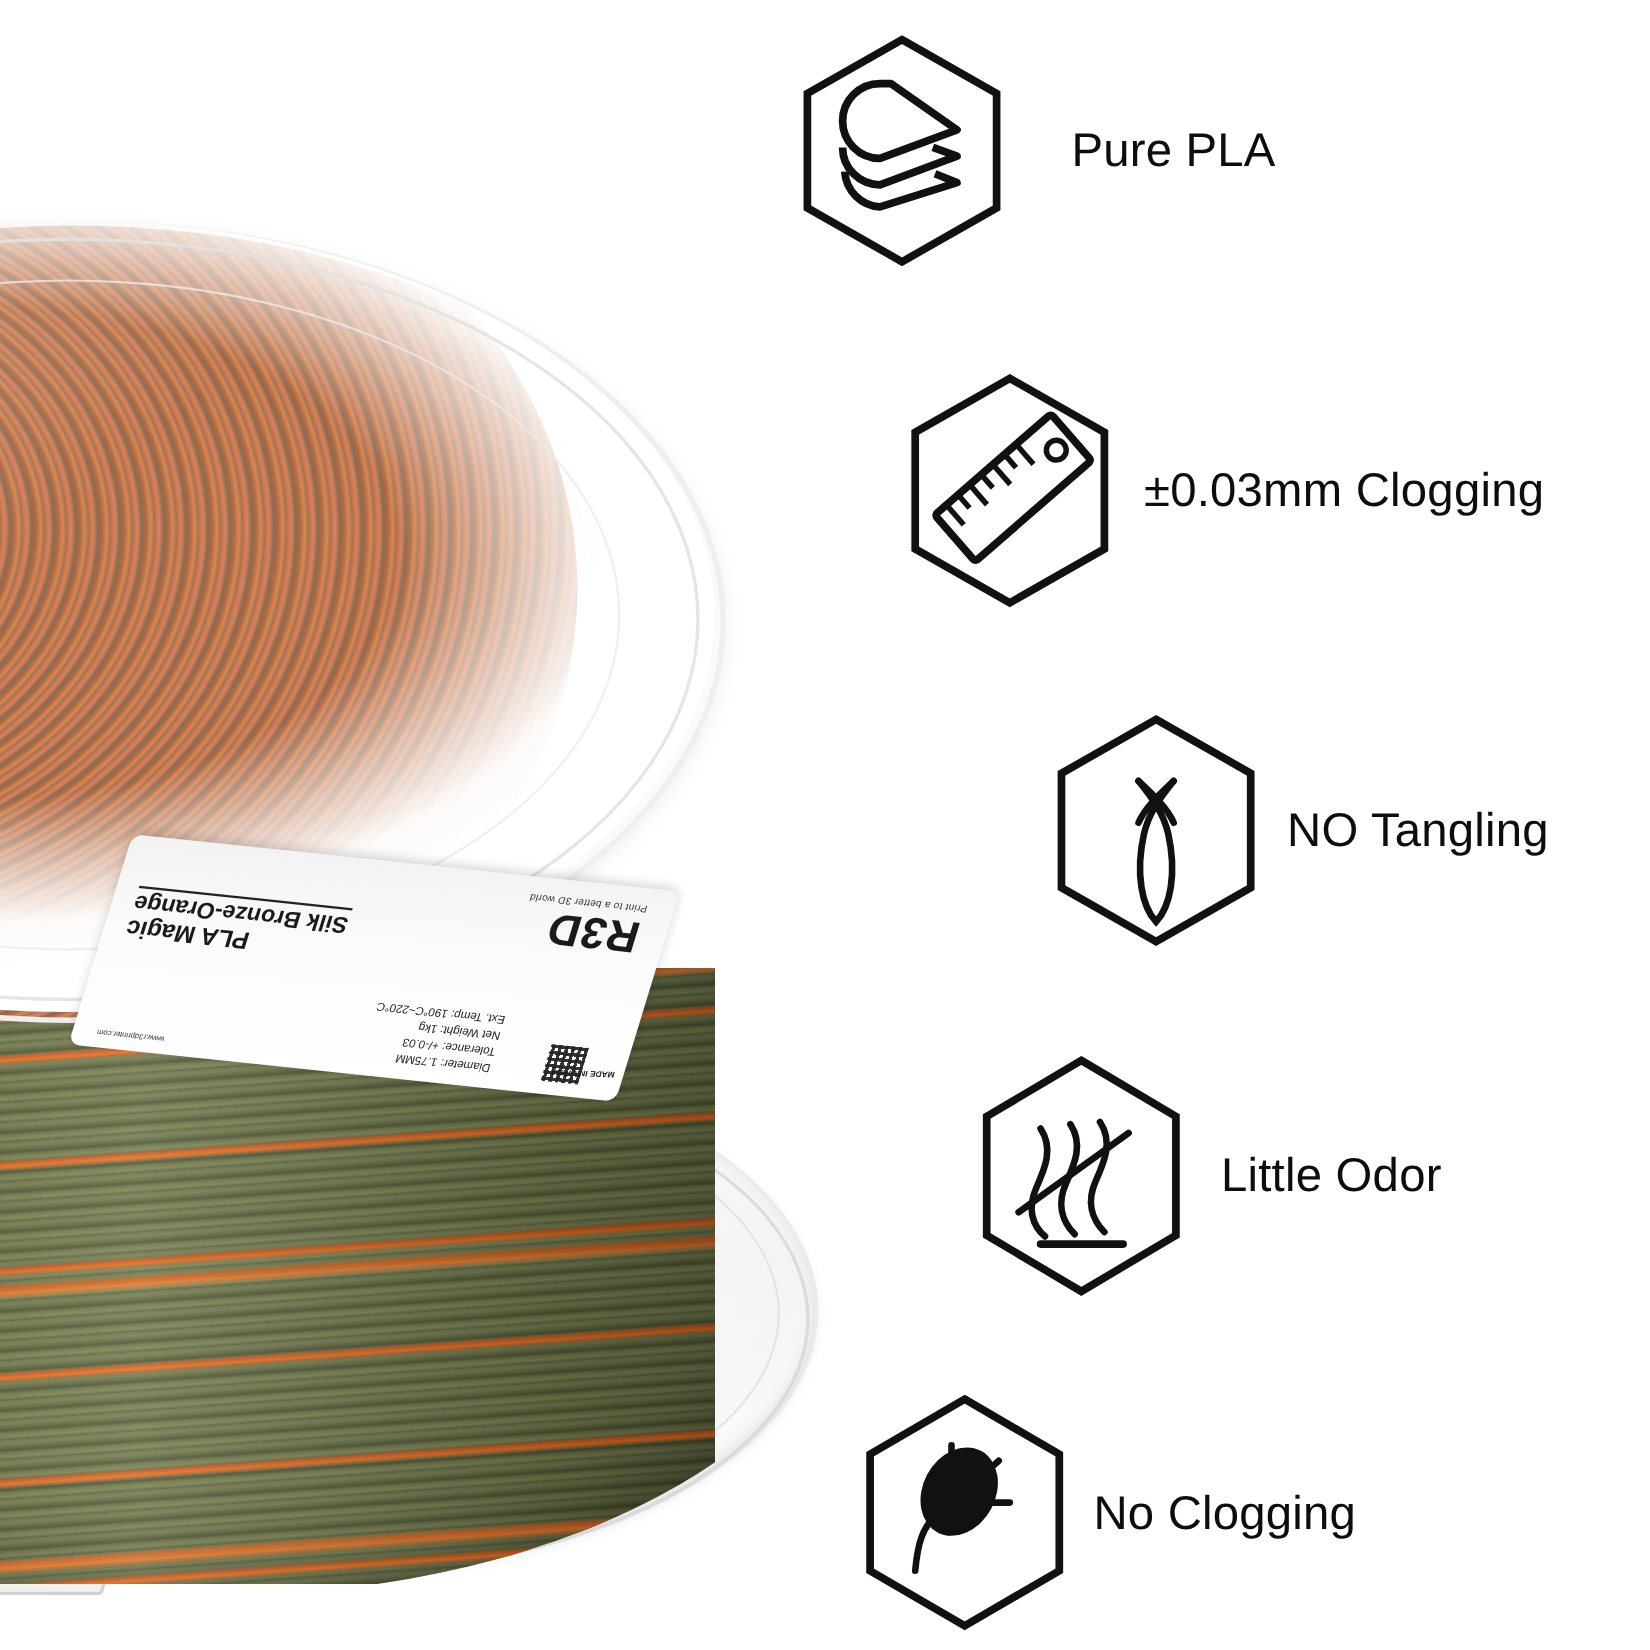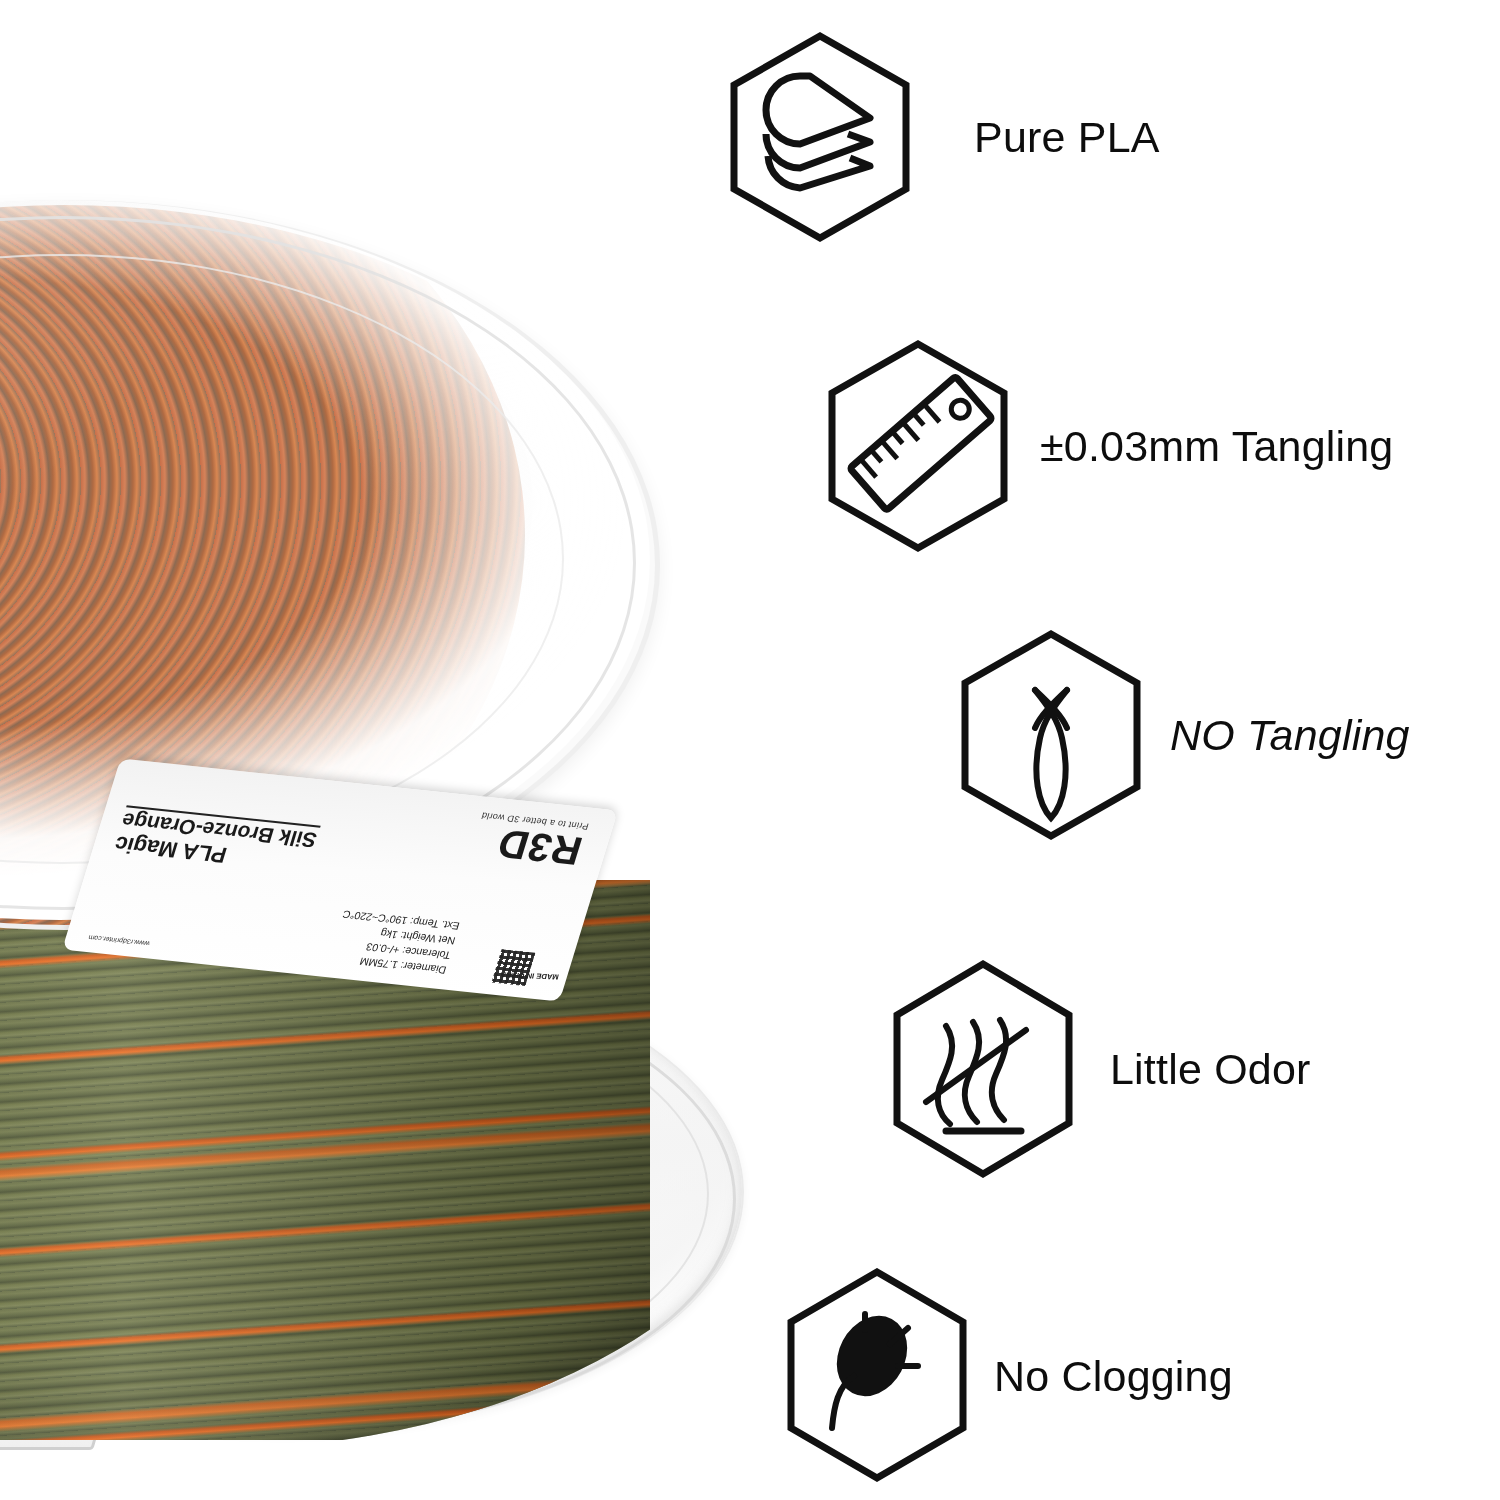--- a/index.html
+++ b/index.html
@@ -152,21 +152,21 @@
             transform:rotate(-4deg);color:#222;}
 
   
   .features{position:absolute;left:0;top:0;width:1500px;height:1500px;}
   .feature{position:absolute;display:flex;align-items:center;}
   .hex{flex:0 0 auto;}
   .flabel{font-size:43px;color:#0d0d0d;white-space:nowrap;letter-spacing:.2px;}
 
   .f0{left:728px;top:30px;}
   .f1{left:818px;top:338px;}
-  .f2{left:958px;top:628px;font-style:italic;}
+  .f2{left:958px;top:648px;}
   .f3{left:888px;top:958px;}
   .f4{left:782px;top:1268px;}
   .f0 .flabel{margin-left:62px;}
   .f1 .flabel{margin-left:22px;}
   .f2 .flabel{margin-left:26px;}
   .f3 .flabel{margin-left:32px;}
   .f4 .flabel{margin-left:22px;}
 </style>
 </head>
 <body>
@@ -235,21 +235,21 @@
           <line x1="48" y1="80" x2="48" y2="104" stroke="#111" stroke-width="5"></line>
           <line x1="62" y1="80" x2="62" y2="96" stroke="#111" stroke-width="5"></line>
           <line x1="76" y1="80" x2="76" y2="104" stroke="#111" stroke-width="5"></line>
           <line x1="90" y1="80" x2="90" y2="96" stroke="#111" stroke-width="5"></line>
           <line x1="104" y1="80" x2="104" y2="104" stroke="#111" stroke-width="5"></line>
           <line x1="118" y1="80" x2="118" y2="96" stroke="#111" stroke-width="5"></line>
           <line x1="132" y1="80" x2="132" y2="104" stroke="#111" stroke-width="5"></line>
           <circle cx="156" cy="108" r="9" fill="none" stroke="#111" stroke-width="5"></circle>
         </g>
       </svg>
-      <span class="flabel">±0.03mm Tangling</span>
+      <span class="flabel">±0.03mm Clogging</span>
     </div>
 
     <div class="feature f2">
       <svg class="hex" width="186" height="214" viewBox="0 0 186 214">
         <polygon points="93,6 179,55 179,159 93,208 7,159 7,55" fill="none" stroke="#111" stroke-width="7"></polygon>
         <path d="M77,62 C90,78 100,92 104,110 C112,146 106,176 93,190
                  C80,176 74,146 82,110 C86,92 96,78 109,62" fill="none" stroke="#111" stroke-width="6" stroke-linecap="round"></path>
         <path d="M77,62 C92,76 104,88 109,100" fill="none" stroke="#111" stroke-width="6" stroke-linecap="round"></path>
         <path d="M109,62 C94,76 82,88 77,100" fill="none" stroke="#111" stroke-width="6" stroke-linecap="round"></path>
       </svg>

